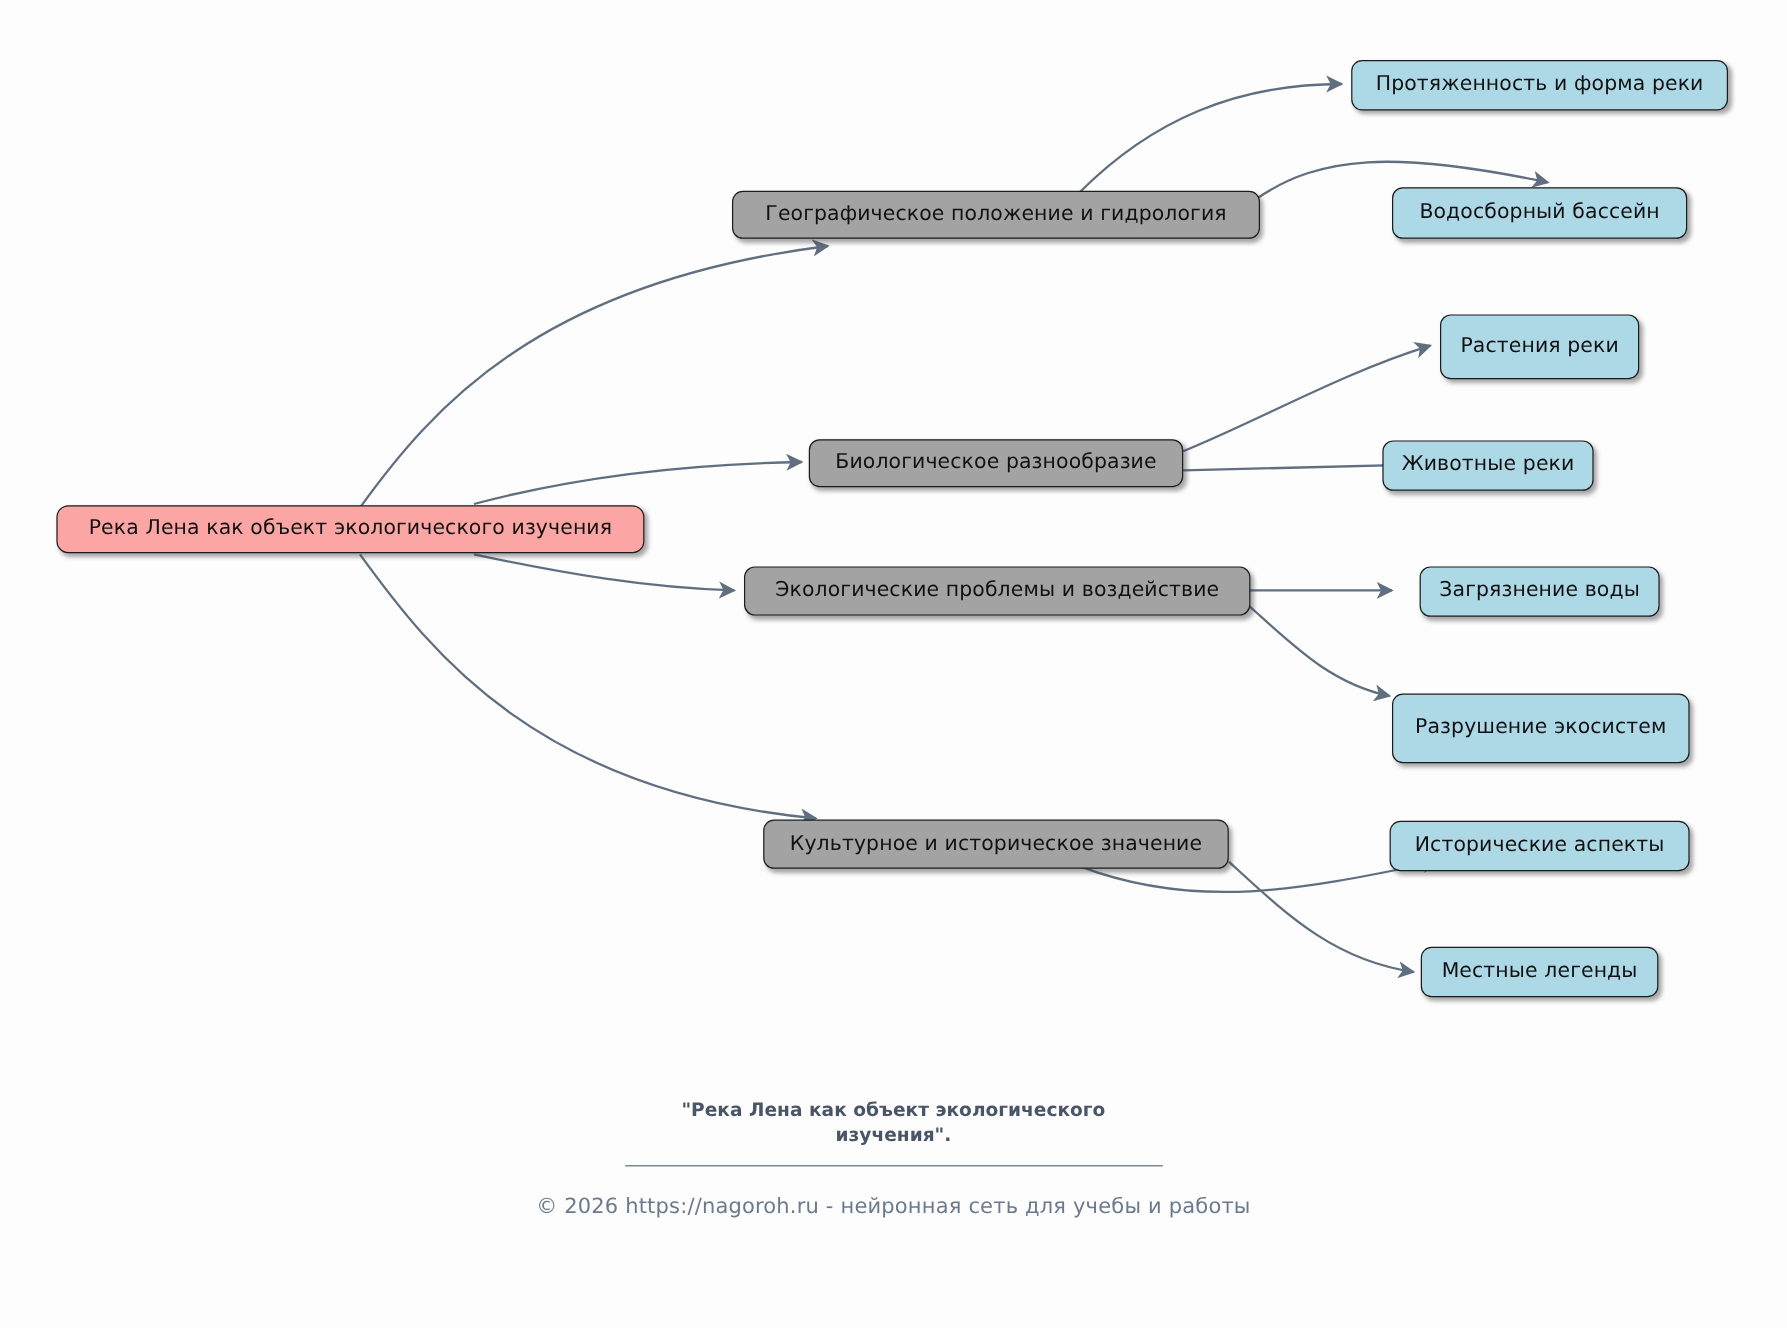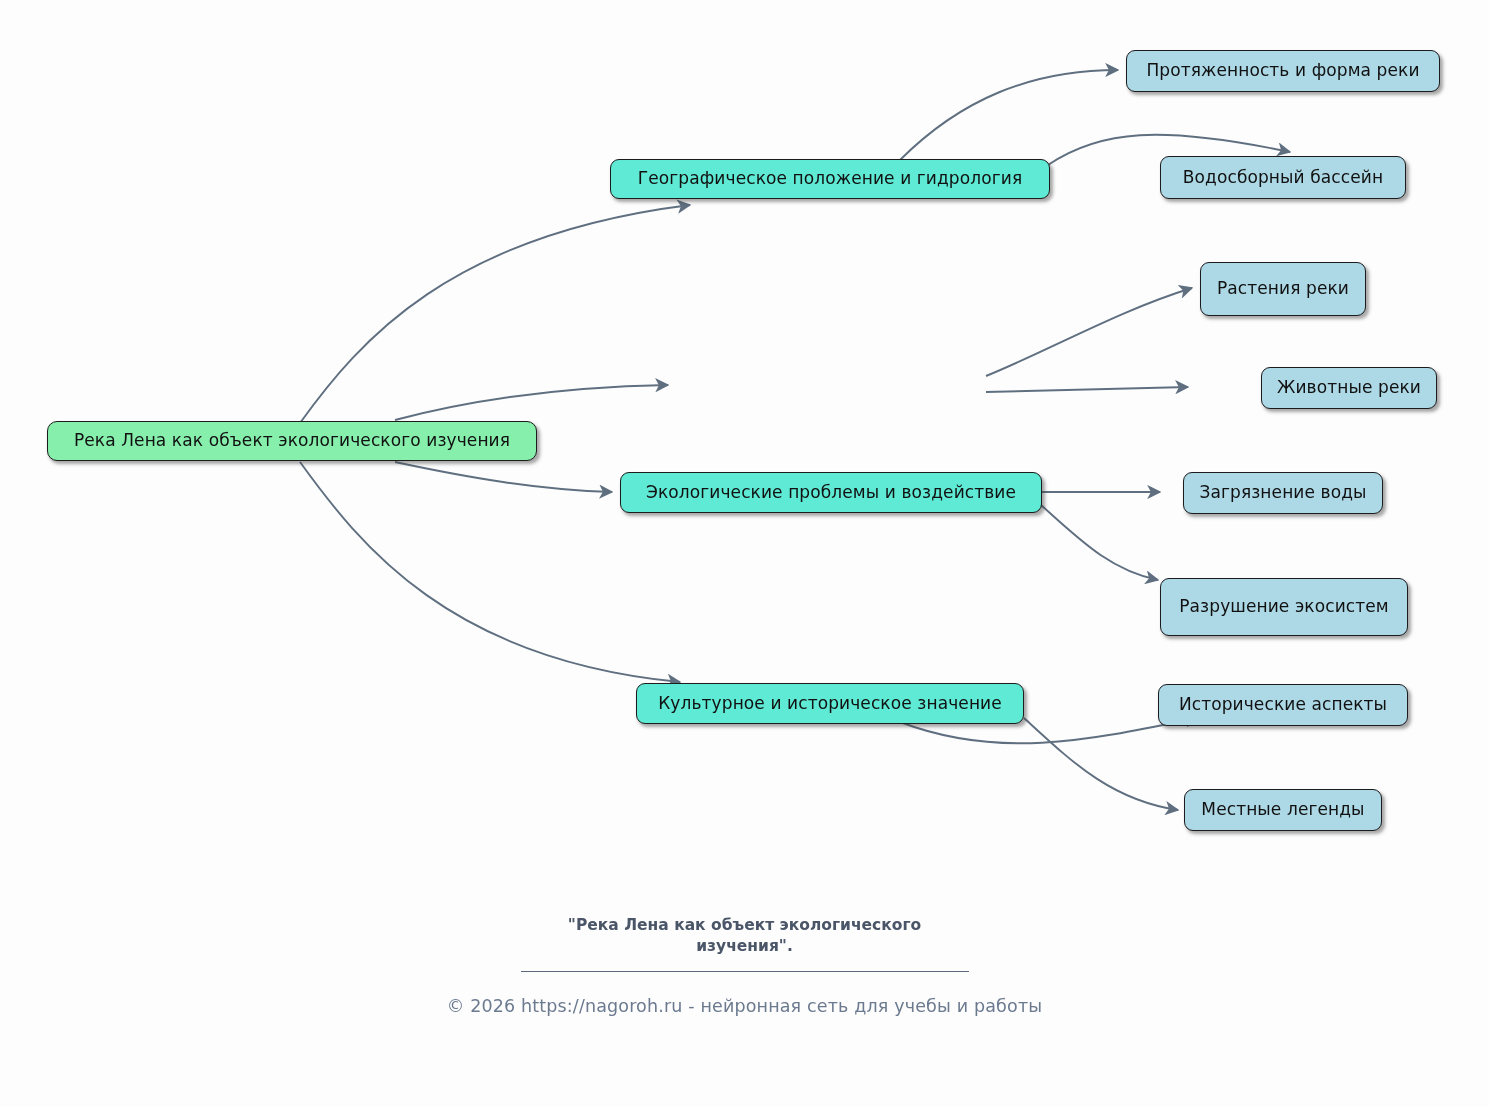--- a/index.html
+++ b/index.html
@@ -45,25 +45,25 @@
     border-radius: 9px;
     color: #111111;
     font-size: 17px;
     line-height: 1.15;
     white-space: nowrap;
     padding: 0 32px;
     box-shadow: 2.5px 3px 3.5px rgba(60,60,60,0.45);
     letter-spacing: 0.1px;
   }
   .node.root {
-    background: #86efac;
+    background: #fca5a5;
     border-radius: 10px;
   }
   .node.branch {
-    background: #5eead4;
+    background: #a3a3a3;
   }
   .node.leaf {
     background: #add8e6;
   }
 
   
   .caption-block {
     position: absolute;
     left: 0;
     top: 915px;
@@ -132,26 +132,29 @@
   </div>
 
   <div class="node leaf" style="left:1126px; top:50px; width:314px; height:42px;">
     <span>Протяженность и форма реки</span>
   </div>
 
   <div class="node leaf" style="left:1160px; top:156px; width:246px; height:43px;">
     <span>Водосборный бассейн</span>
   </div>
 
+  <div class="node branch" style="left:674px; top:366px; width:312px; height:40px;">
+    <span>Биологическое разнообразие</span>
+  </div>
 
   <div class="node leaf" style="left:1200px; top:262px; width:166px; height:54px;">
     <span>Растения реки</span>
   </div>
 
-  <div class="node leaf" style="left:1261px; top:367px; width:176px; height:42px;">
+  <div class="node leaf" style="left:1152px; top:367px; width:176px; height:42px;">
     <span>Животные реки</span>
   </div>
 
   <div class="node branch" style="left:620px; top:472px; width:422px; height:41px;">
     <span>Экологические проблемы и воздействие</span>
   </div>
 
   <div class="node leaf" style="left:1183px; top:472px; width:200px; height:42px;">
     <span>Загрязнение воды</span>
   </div>

